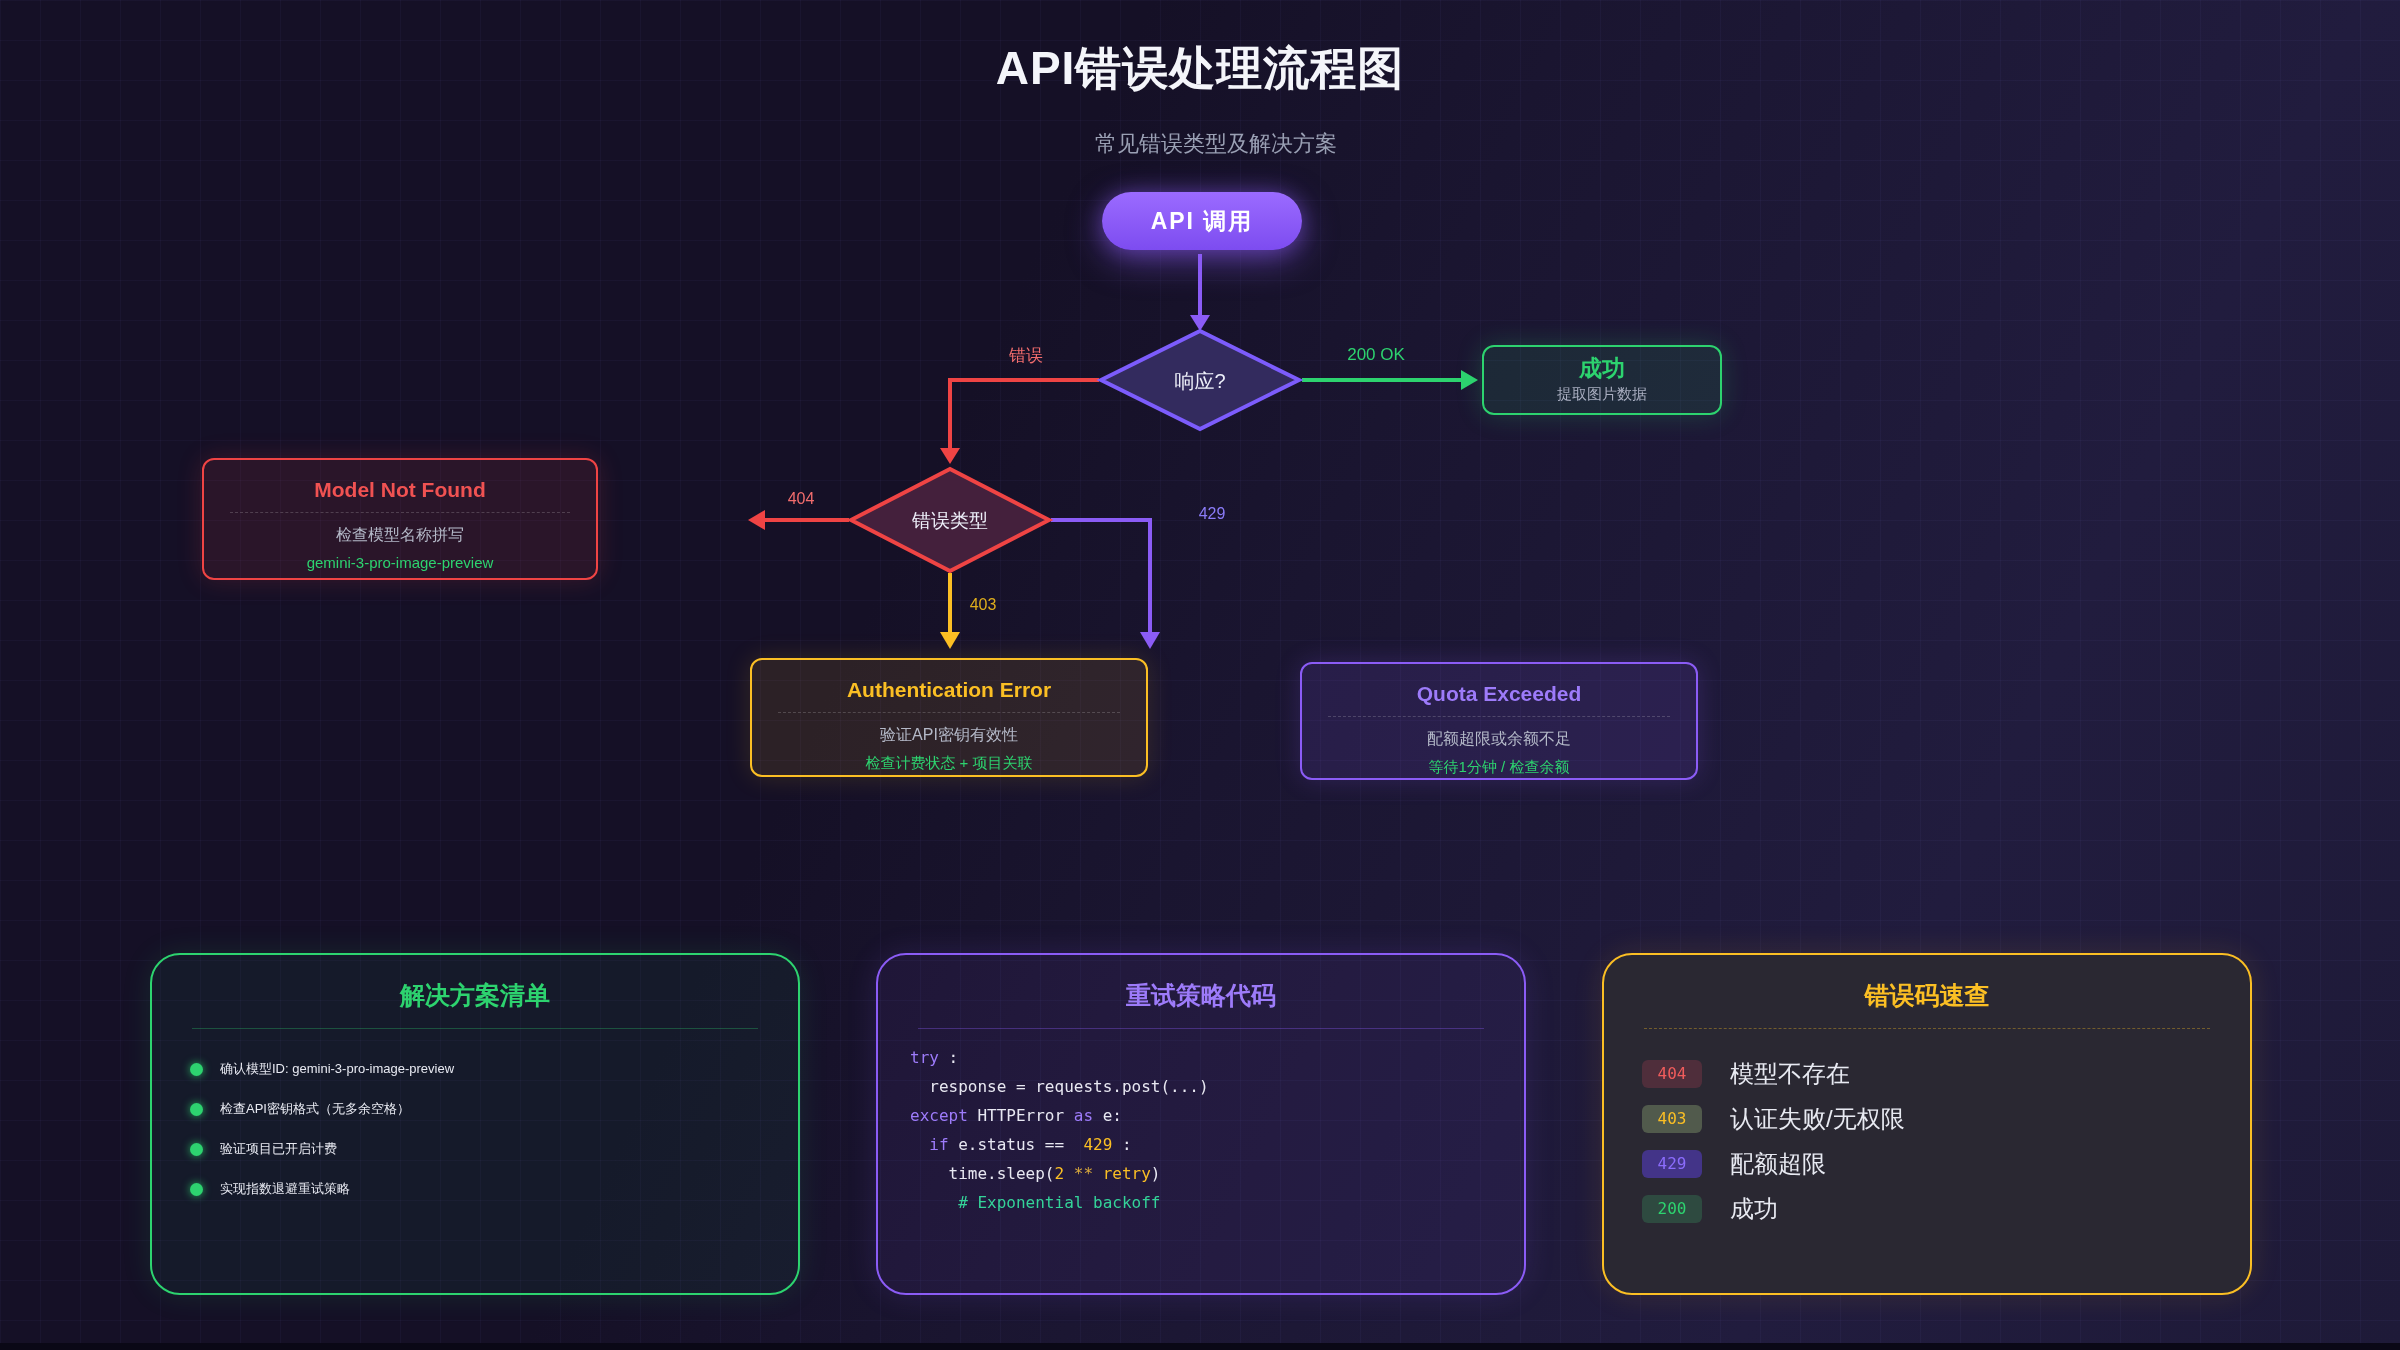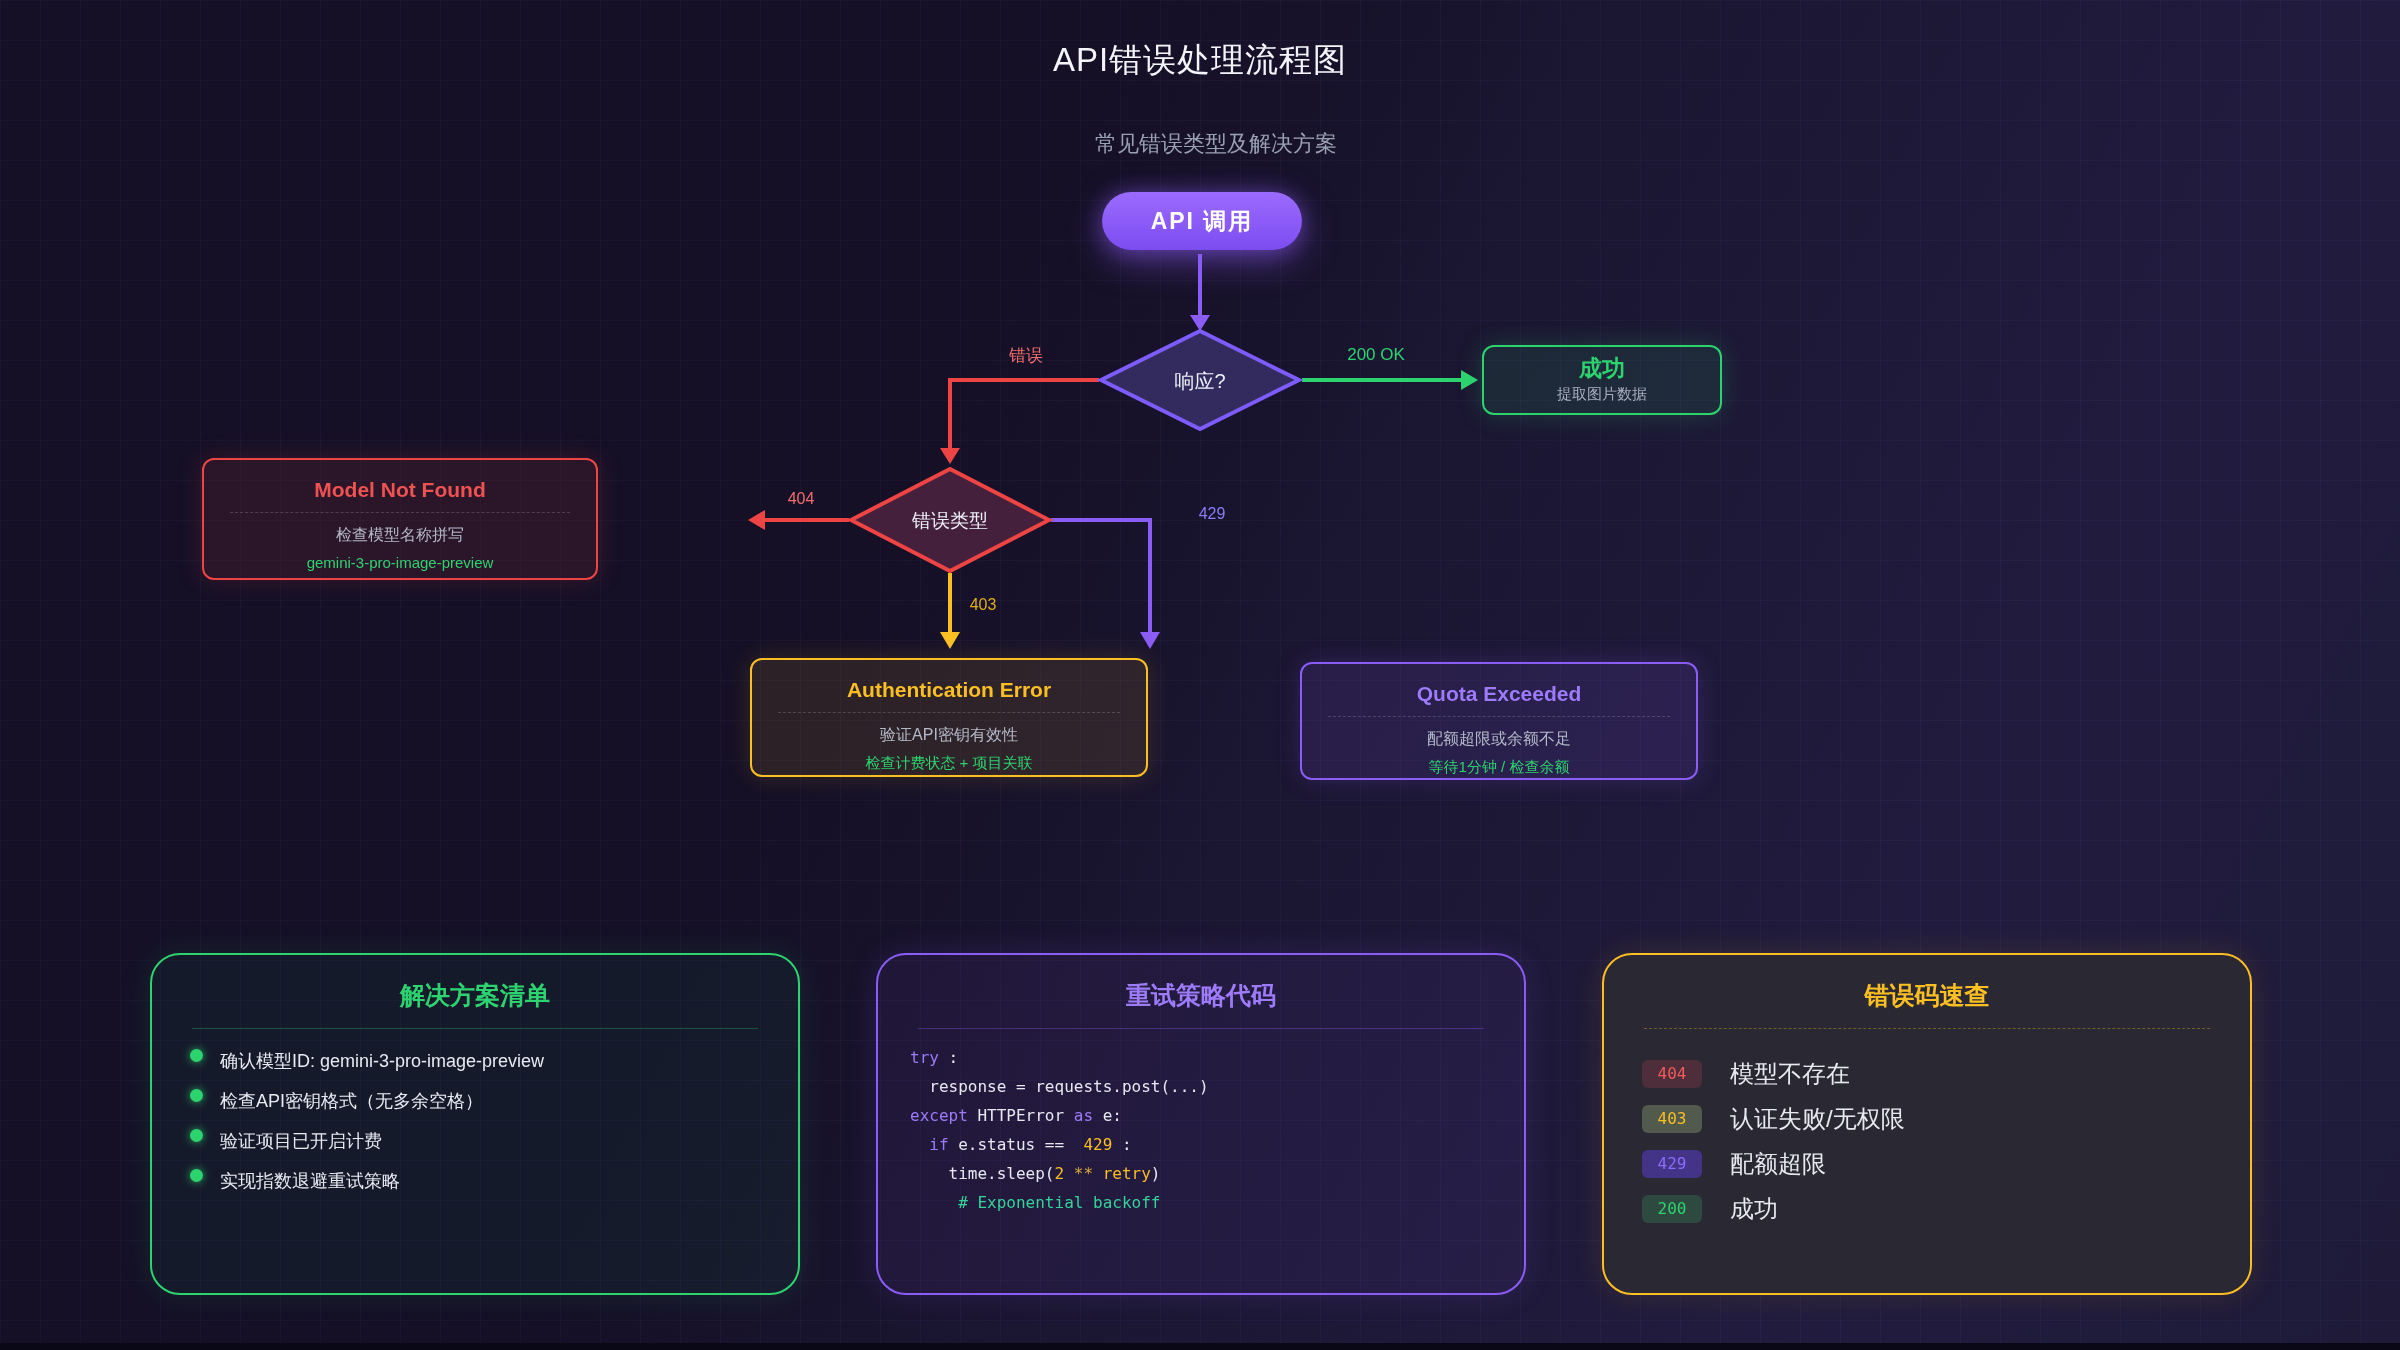--- a/index.html
+++ b/index.html
@@ -8,21 +8,21 @@
     font-family:"Liberation Sans", sans-serif;
     background-color:#171230;
     background-image:
       linear-gradient(rgba(140,140,255,0.045) 1px, transparent 1px),
       linear-gradient(90deg, rgba(140,140,255,0.045) 1px, transparent 1px),
       linear-gradient(115deg, #151026 0%, #151026 38%, #1a1530 52%, #211c3e 78%, #1e1a38 100%);
     background-size:40px 40px, 40px 40px, 100% 100%;
   }
   
   .page-title{position:absolute;top:38px;left:0;width:100%;text-align:center;
-    font-size:33px;font-weight:normal;color:#f4f5fa;letter-spacing:1px;margin:0;}
+    font-size:46px;font-weight:bold;color:#f4f5fa;letter-spacing:1px;margin:0;}
   .page-subtitle{position:absolute;top:113px;left:0;width:100%;text-align:center;
     font-size:22px;color:#9aa0b4;margin:16px;}
   
   .edges-svg{position:absolute;left:0;top:0;pointer-events:none;}
   .pill{position:absolute;left:1102px;top:192px;width:200px;height:58px;border-radius:29px;
     background:linear-gradient(180deg,#9b6bff,#7d4cf0);
     box-shadow:0 10px 34px rgba(139,92,246,.5), 0 0 20px rgba(139,92,246,.35);
     display:flex;align-items:center;justify-content:center;
     color:#fff;font-size:23px;font-weight:bold;letter-spacing:2px;}
   .diamond-label{position:absolute;transform:translate(-50%,-50%);color:#eef0fa;
@@ -63,22 +63,22 @@
   .card-solutions .card-div{border-top-color:rgba(45,211,111,.3);}
   .card-code{left:876px;border:2px solid #8b5cf6;background:rgba(139,92,246,.07);
     box-shadow:0 0 30px rgba(139,92,246,.15);}
   .card-code h2{color:#9d7bfa;}
   .card-code .card-div{border-top-color:rgba(139,92,246,.35);}
   .card-codes{left:1602px;border:2px solid #fbbf24;background:#2a2832;
     box-shadow:0 0 30px rgba(251,191,36,.12);}
   .card-codes h2{color:#fbbf24;}
   .card-codes .card-div{border-top:1px dashed rgba(251,191,36,.35);}
   .sol-list{list-style:none;margin:20px 0 0 38px;padding:0;}
-  .sol-list li{display:flex;gap:17px;height:40px;
-    font-size:18px;color:#e8eaf2;}
+  .sol-list li{display:flex;align-items:center;gap:17px;height:40px;
+    font-size:13px;color:#e8eaf2;}
   .dot{width:13px;height:13px;border-radius:50%;background:#2dd36f;flex:0 0 auto;
     box-shadow:0 0 8px rgba(45,211,111,.8);}
   .code-block{margin:14px 0 0 32px;font-family:"DejaVu Sans Mono", monospace;
     font-size:16px;line-height:29px;}
   .code-line{white-space:pre;}
   .tok.kw{color:#9d7bfa;} .tok.pl{color:#e8e8f2;} .tok.num{color:#fbbf24;}
   .tok.op{color:#d9a93c;} .tok.cm{color:#34d399;}
   .code-rows{margin:22px 0 0 38px;}
   .code-row{display:flex;align-items:center;gap:28px;height:45px;}
   .badge{width:60px;height:28px;border-radius:6px;display:flex;align-items:center;justify-content:center;

